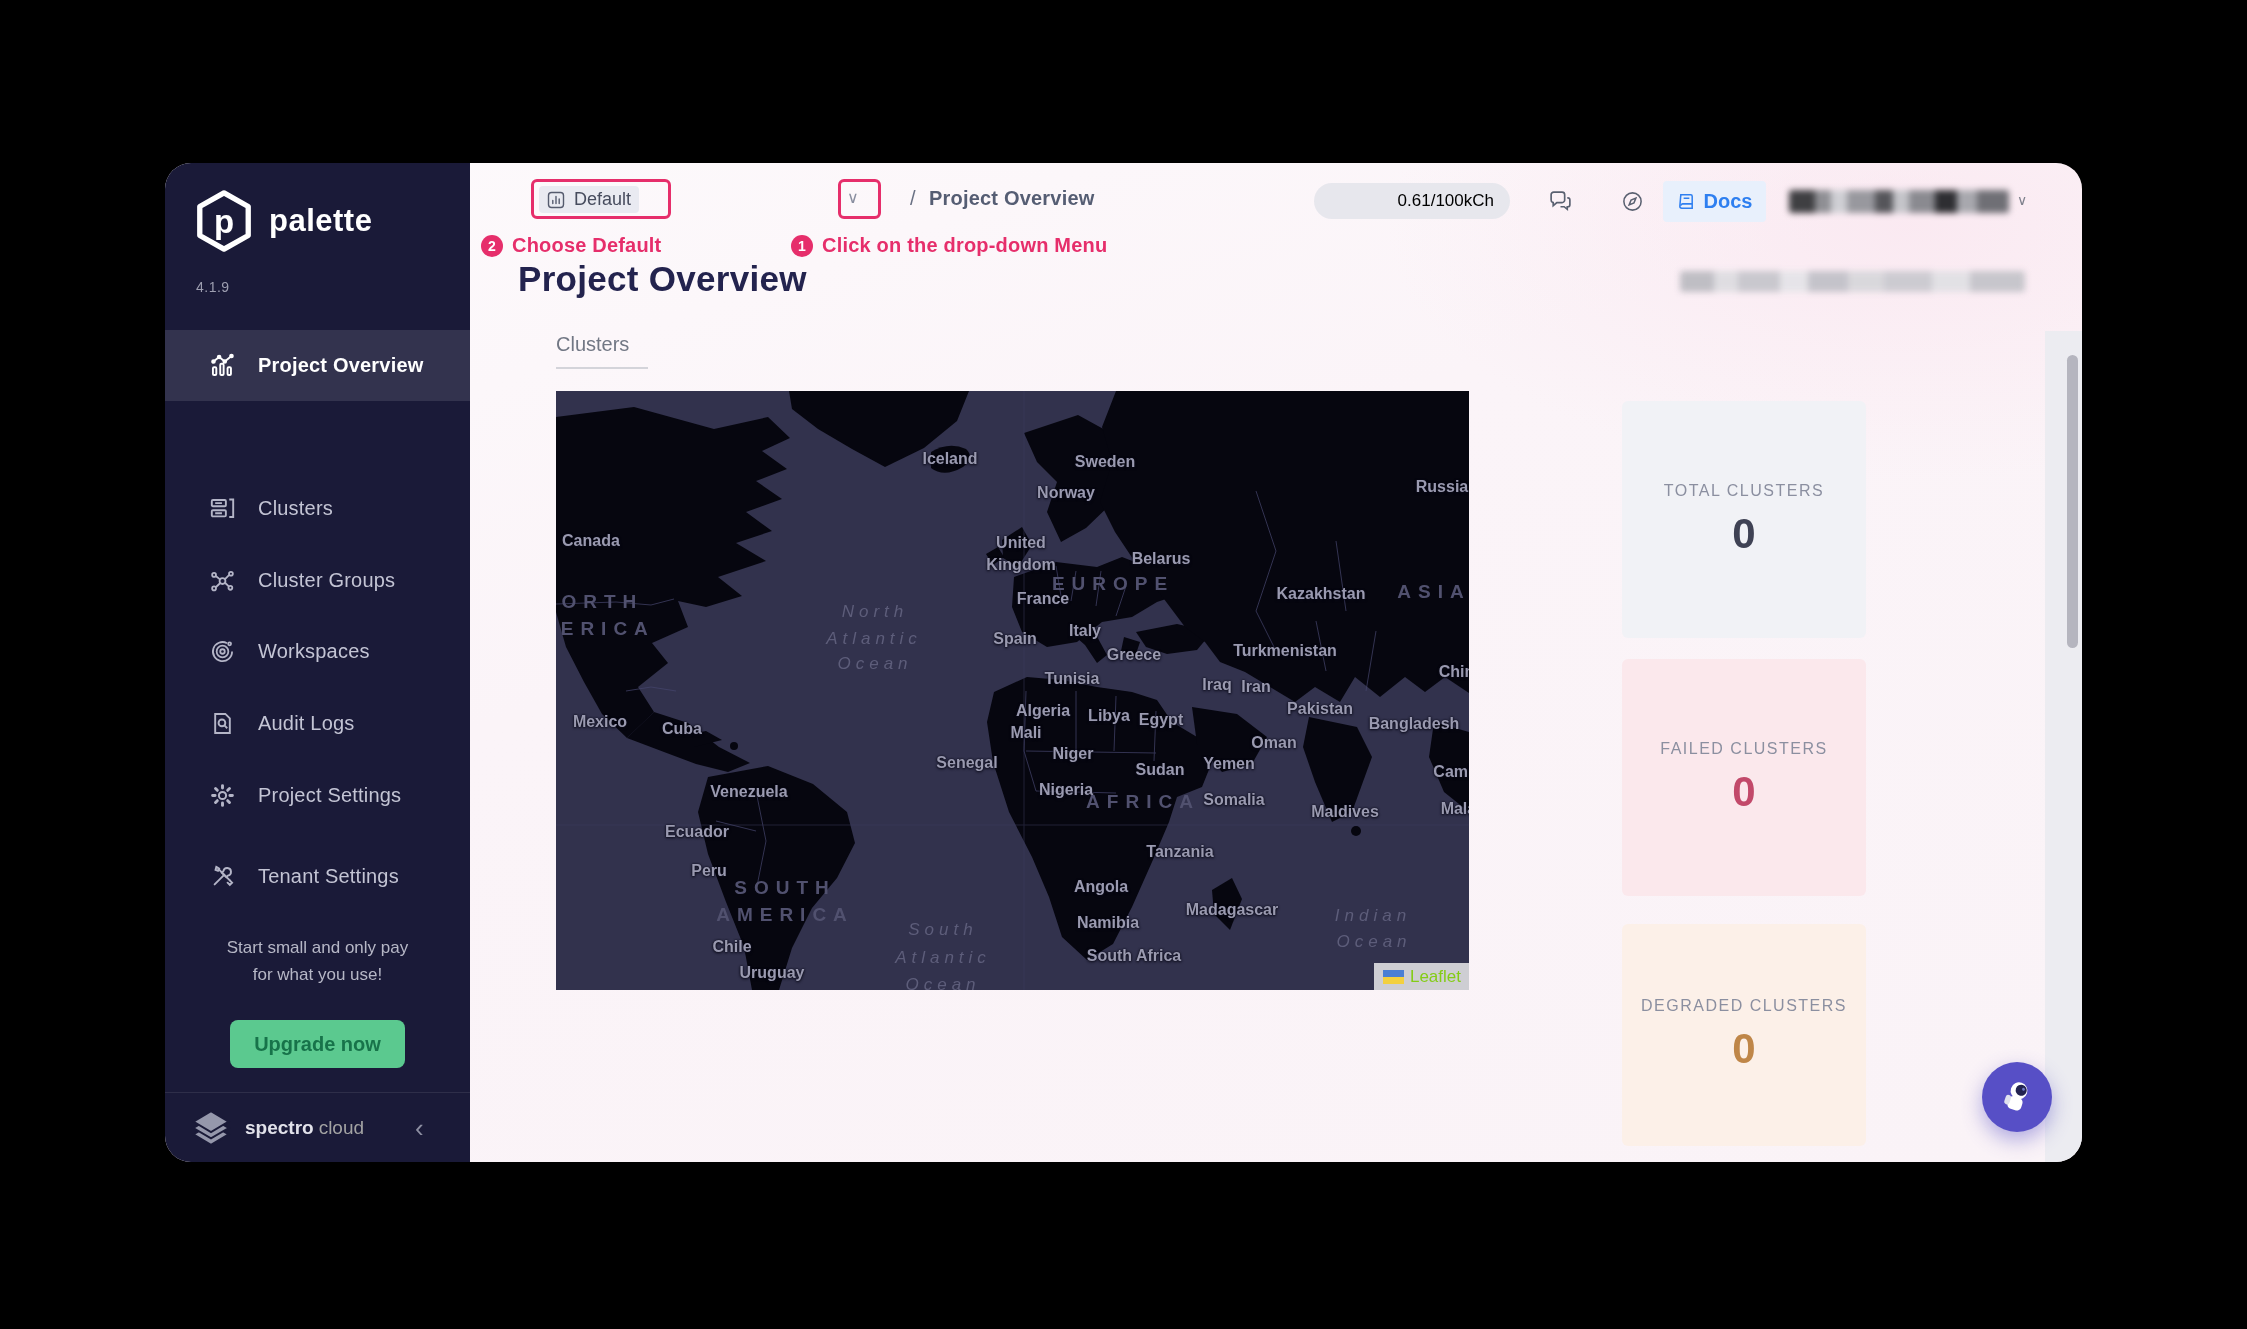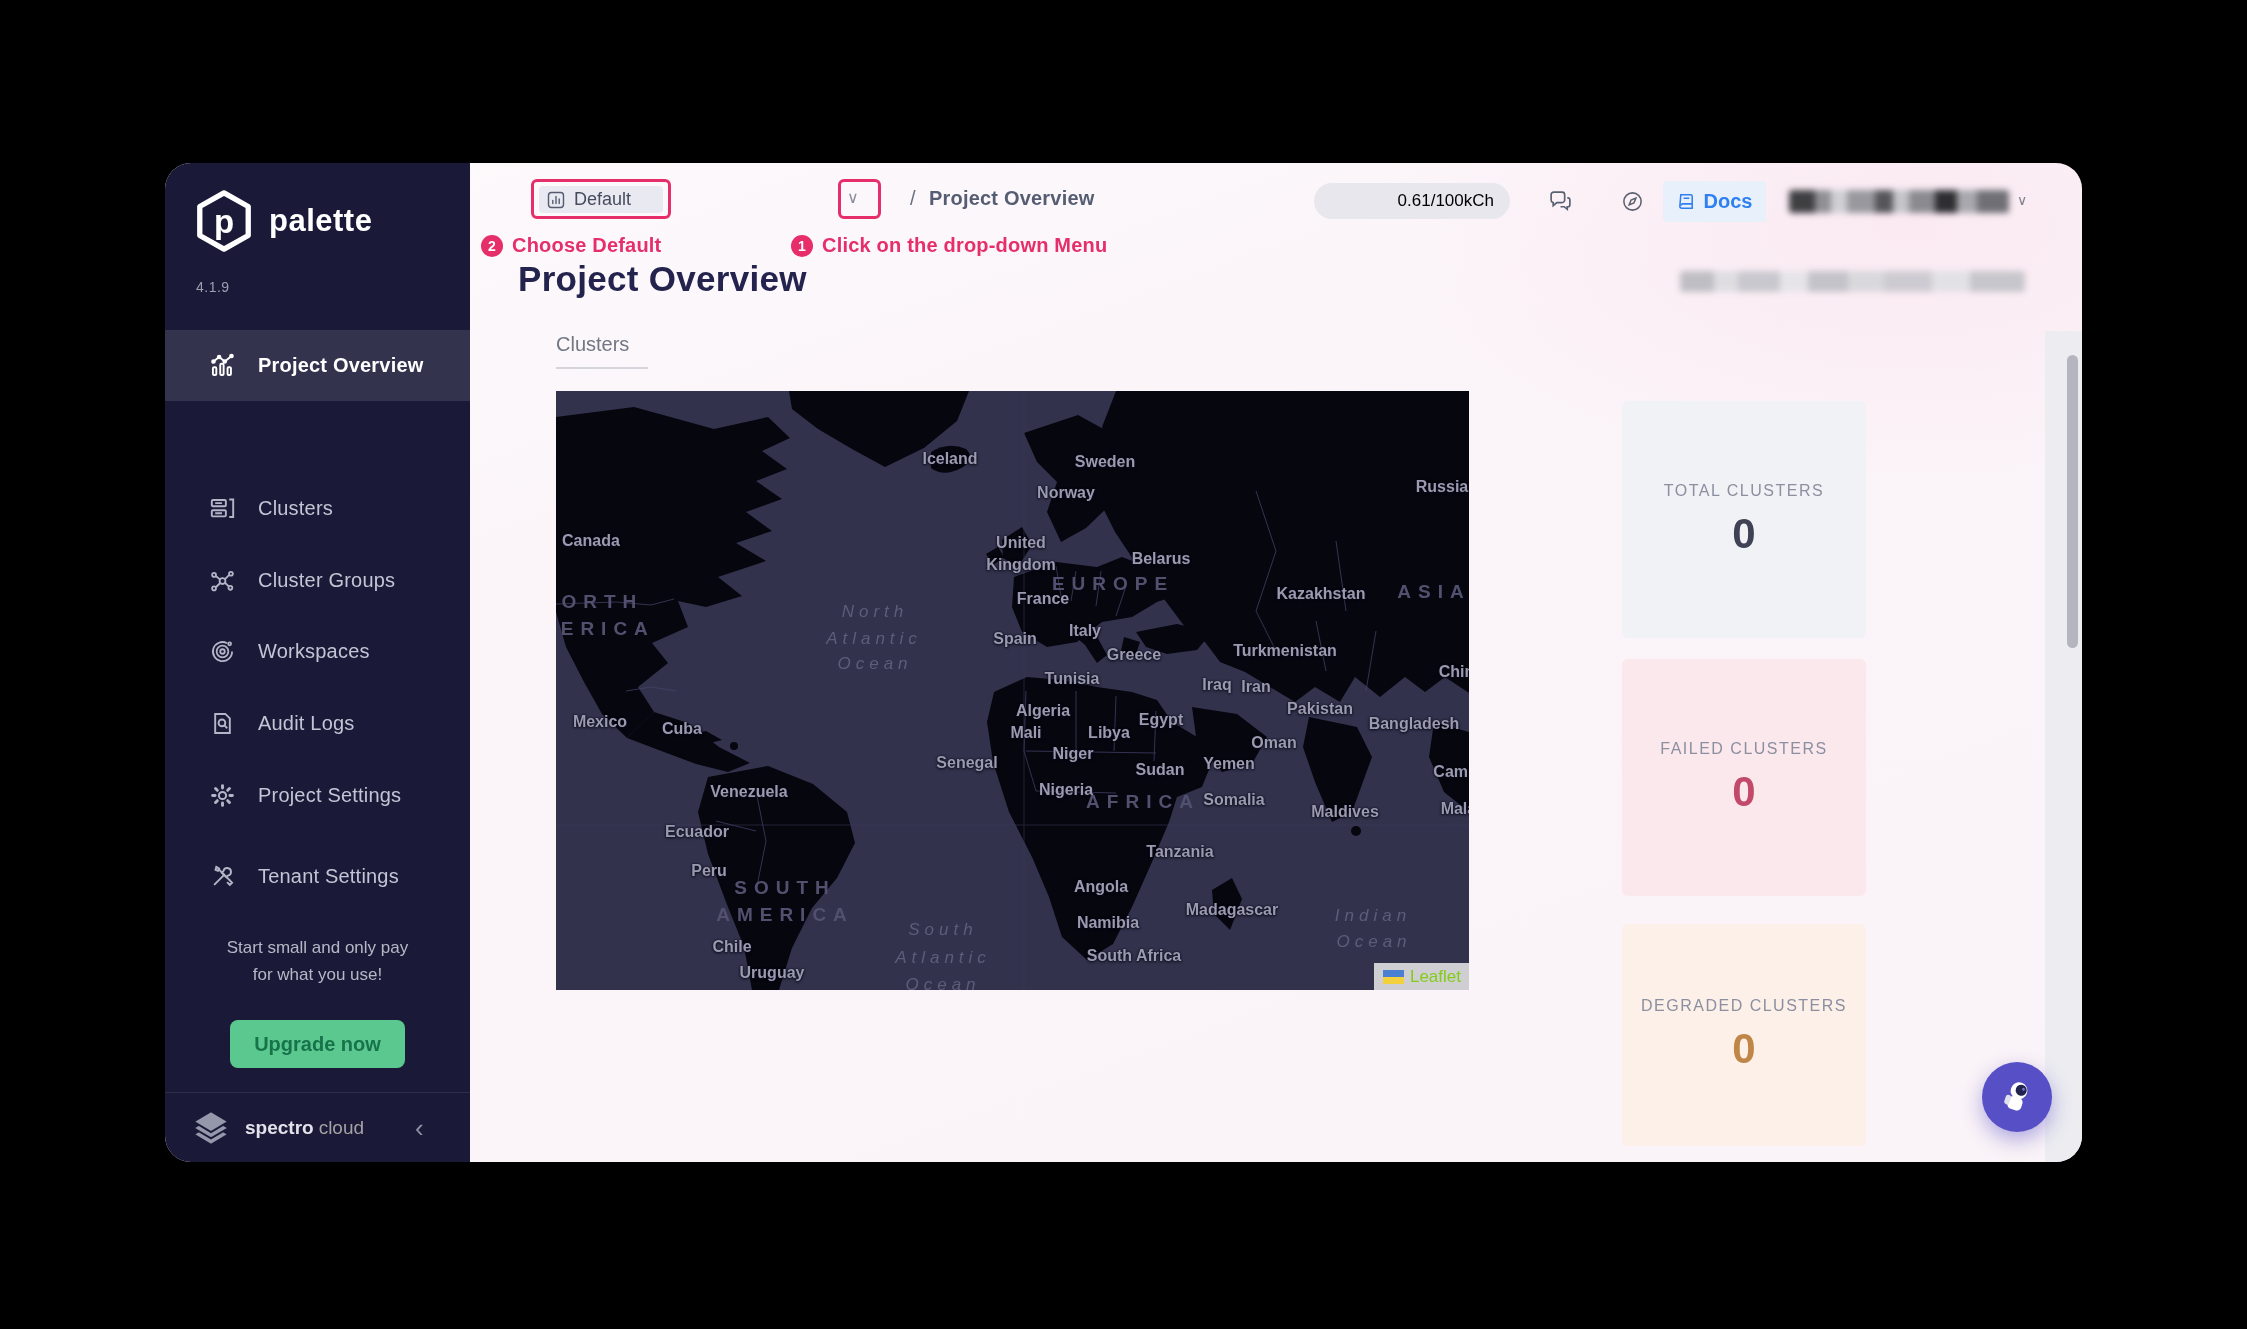--- a/index.html
+++ b/index.html
@@ -28,21 +28,21 @@
   .side-footer { position:absolute; left:0; top:930px; width:305px; height:69px; display:flex; align-items:center; }
   .spectro-logo { width:48px; height:42px; margin-left:22px; }
   .brand-bold { color:#e2e2ea; font-size:19px; font-weight:600; margin-left:10px; }
   .brand-light { color:#a3a3a3; font-size:19px; font-weight:400; margin-left:5px; }
   .collapse-chevron { position:absolute; left:250px; color:#8d8fa2; font-size:26px; cursor:pointer; line-height:1; }
 
   
   .hl-box { position:absolute; border:3px solid #e62e6b; border-radius:6px; z-index:9; }
   .hl-default { left:366px; top:16px; width:140px; height:40px; }
   .hl-chevron { left:673px; top:16px; width:43px; height:40px; }
-  .proj-select { position:absolute; left:374px; top:23px; width:124px; height:27px; background:#e9eaf1; border-radius:4px;
+  .proj-select { position:absolute; left:374px; top:23px; width:100px; height:27px; background:#e9eaf1; border-radius:4px;
                  display:flex; align-items:center; gap:9px; padding-left:8px; cursor:pointer; }
   .proj-select span { color:#474c5e; font-size:18px; font-weight:500; }
   .dd-chevron { position:absolute; left:682px; top:25px; color:#8a8fa0; font-size:16px; cursor:pointer; }
   .crumb-sep { position:absolute; left:745px; top:24px; color:#6a7184; font-size:20px; }
   .crumb { position:absolute; left:764px; top:24px; color:#555d73; font-size:20px; font-weight:600; letter-spacing:.2px; }
   .usage-pill { position:absolute; left:1149px; top:20px; width:196px; height:36px; background:#e7e7ed; border-radius:18px;
                 display:flex; align-items:center; justify-content:flex-end; padding-right:16px; }
   .usage-pill span { color:#000000; font-size:17px; }
   .tb-icon { position:absolute; cursor:pointer; }
   .docs-btn { position:absolute; left:1498px; top:18px; width:103px; height:41px; background:#e8f0fc; border-radius:4px;
@@ -306,21 +306,21 @@
         <span class="map-label lbl-co" style="left: 765px; top: 203px;">Kazakhstan</span>
         <span class="map-label lbl-co" style="left: 459px; top: 248px;">Spain</span>
         <span class="map-label lbl-co" style="left: 529px; top: 240px;">Italy</span>
         <span class="map-label lbl-co" style="left: 578px; top: 264px; text-align: right;">Greece</span>
         <span class="map-label lbl-co" style="left: 729px; top: 260px;">Turkmenistan</span>
         <span class="map-label lbl-co" style="left: 516px; top: 288px;">Tunisia</span>
         <span class="map-label lbl-co" style="left: 661px; top: 294px;">Iraq</span>
         <span class="map-label lbl-co" style="left: 700px; top: 296px;">Iran</span>
         <span class="map-label lbl-co" style="left: 905px; top: 281px;">China</span>
         <span class="map-label lbl-co" style="left: 487px; top: 320px;">Algeria</span>
-        <span class="map-label lbl-co" style="left: 553px; top: 325px; margin-top: 17px;">Libya</span>
+        <span class="map-label lbl-co" style="left: 553px; top: 325px;">Libya</span>
         <span class="map-label lbl-co" style="left: 605px; top: 329px;">Egypt</span>
         <span class="map-label lbl-co" style="left: 764px; top: 318px;">Pakistan</span>
         <span class="map-label lbl-co" style="left: 858px; top: 333px;">Bangladesh</span>
         <span class="map-label lbl-co" style="left: 718px; top: 352px;">Oman</span>
         <span class="map-label lbl-co" style="left: 44px; top: 331px;">Mexico</span>
         <span class="map-label lbl-co" style="left: 126px; top: 338px;">Cuba</span>
         <span class="map-label lbl-co" style="left: 470px; top: 342px;">Mali</span>
         <span class="map-label lbl-co" style="left: 517px; top: 363px;">Niger</span>
         <span class="map-label lbl-co" style="left: 411px; top: 372px;">Senegal</span>
         <span class="map-label lbl-co" style="left: 604px; top: 379px;">Sudan</span>

